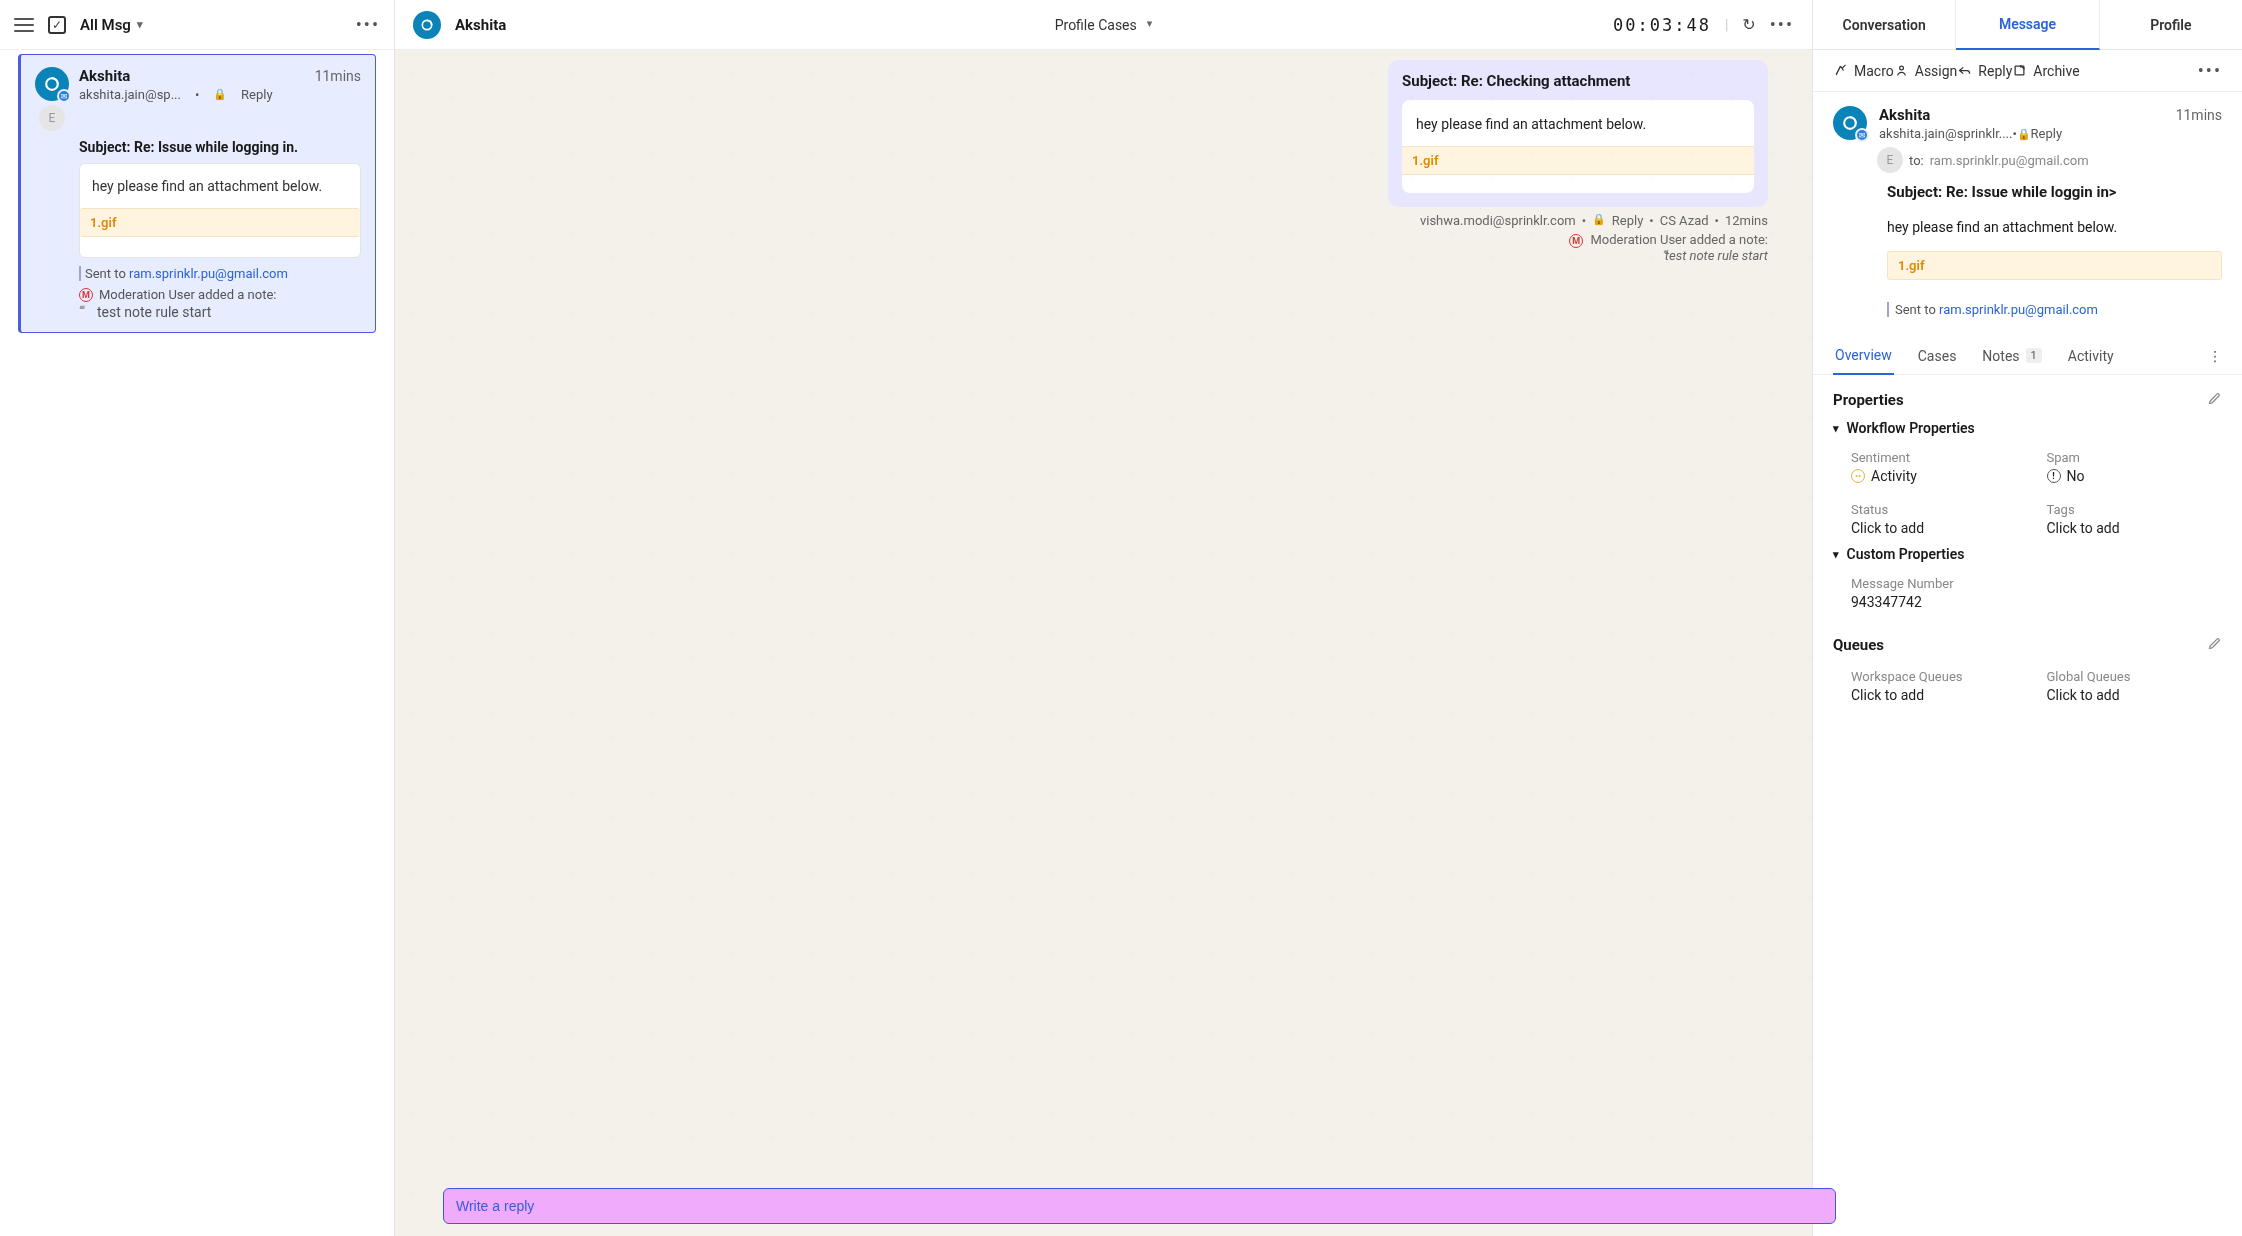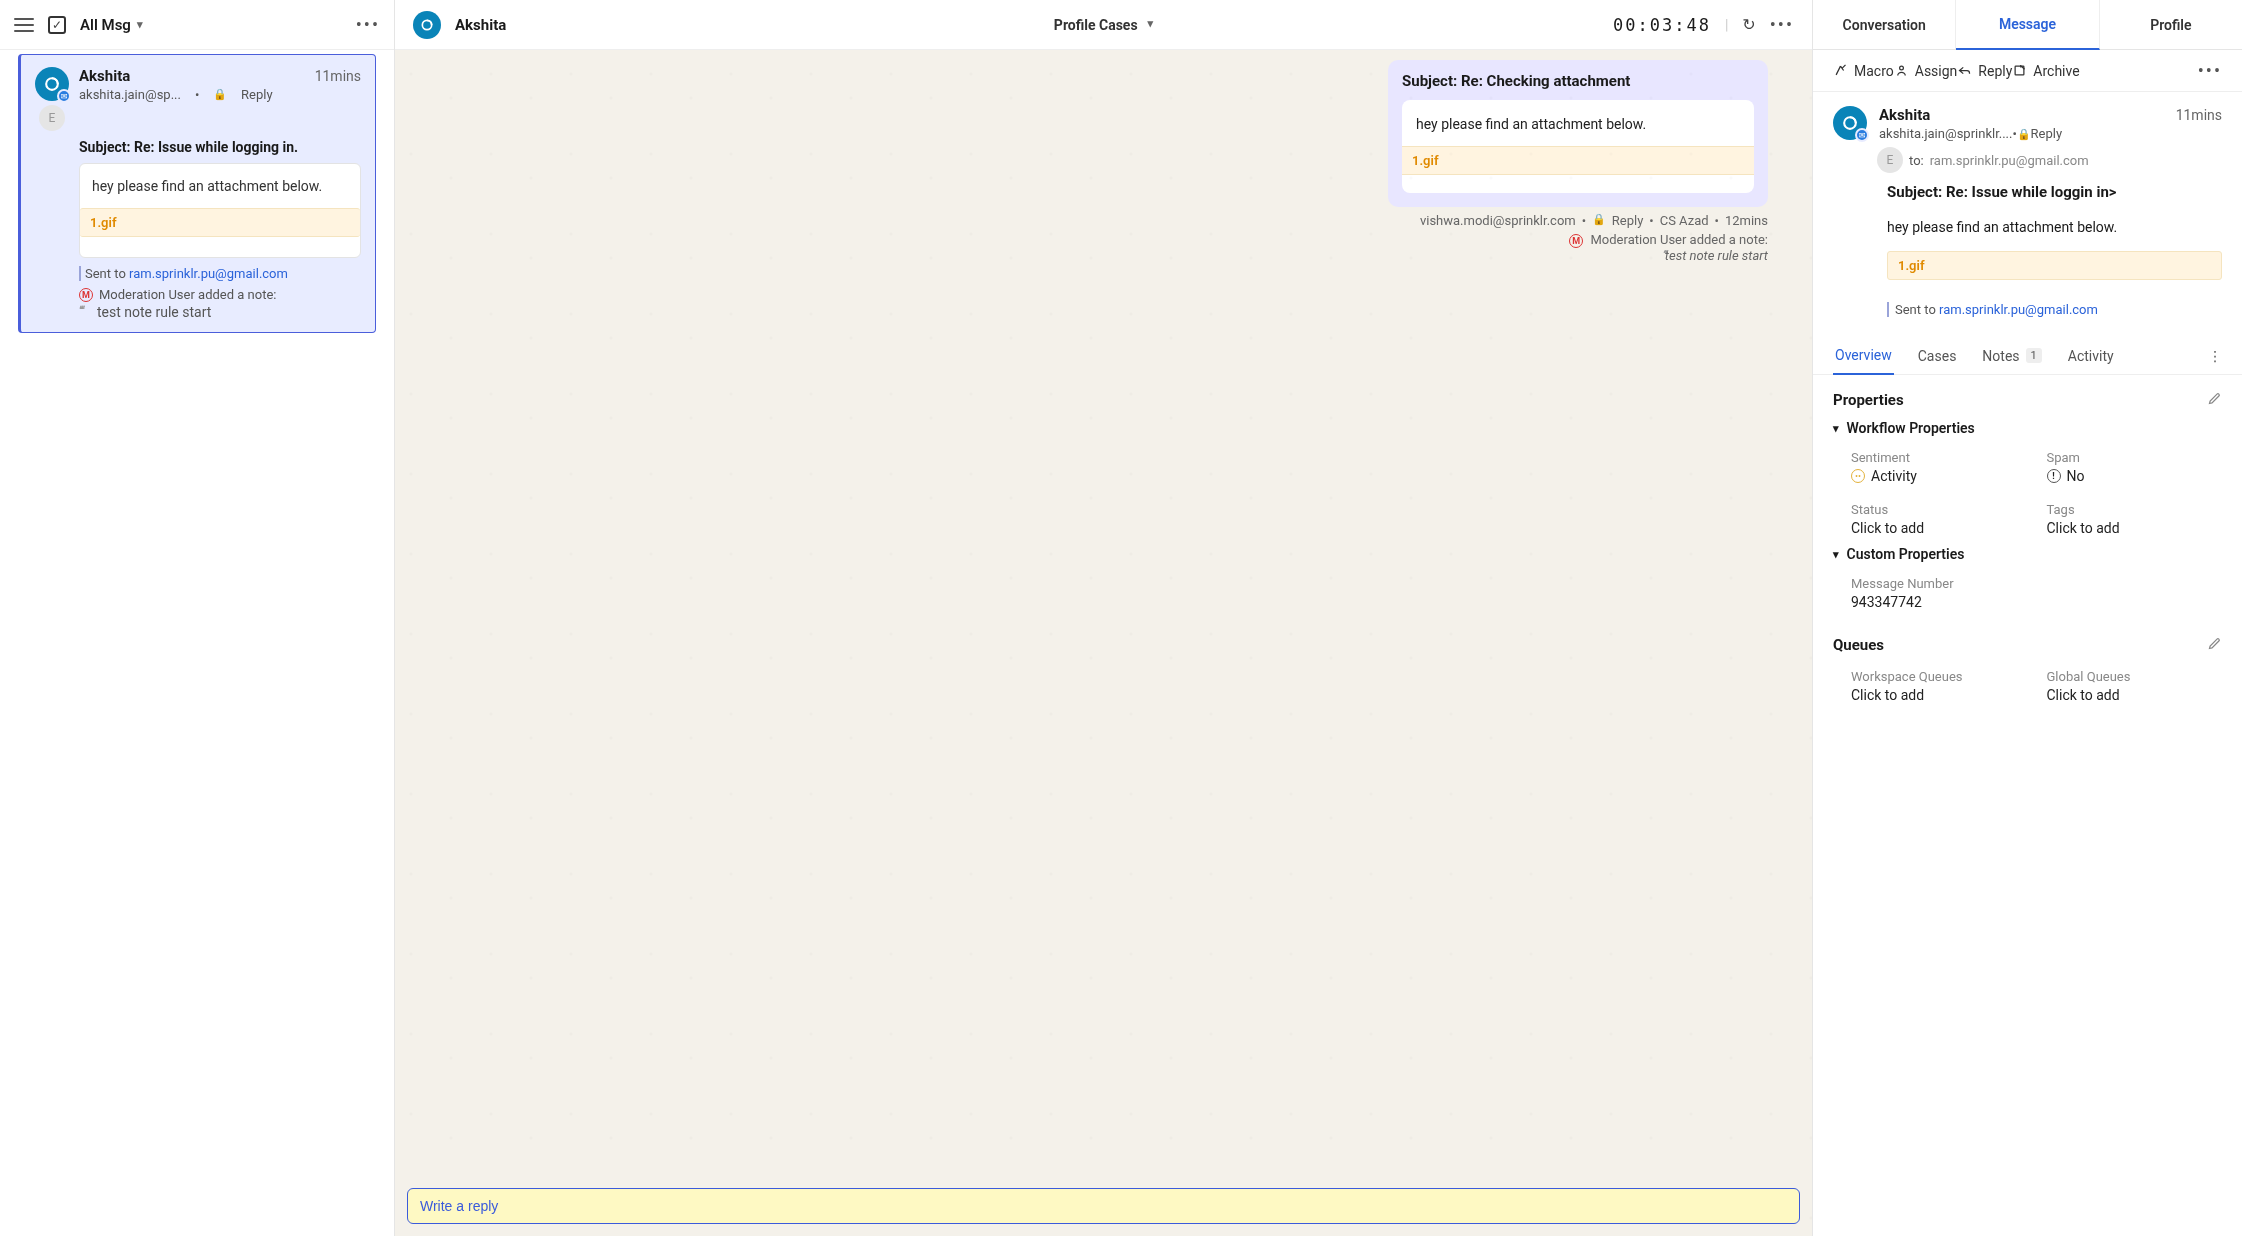--- a/index.html
+++ b/index.html
@@ -42,42 +42,42 @@
 .conv-foot { margin-left:44px; margin-top:8px; font-size:13px; color:#555; border-left:2px solid #9aa4d9; padding-left:4px; }
 .conv-foot a { color:#2b63d9; text-decoration:none; }
 .note-line { display:flex; align-items:center; gap:6px; margin-top:6px; margin-left:44px; font-size:13px; color:#555; }
 .note-badge { width:14px; height:14px; border-radius:50%; border:1px solid #d33; color:#d33; font-size:9px; display:inline-flex; align-items:center; justify-content:center; font-weight:700; }
 .note-text { margin-left:44px; color:#555; padding-left:18px; position:relative; margin-top:2px; }
 .note-text::before { content:"\201C\201C"; position:absolute; left:0; color:#999; letter-spacing:-3px; }
 
 
 .center-header { height:50px; display:flex; align-items:center; padding:0 18px; gap:14px; border-bottom:1px solid #eee; background:#fff; }
 .center-name { font-weight:700; font-size:15px; }
-.center-title-wrap { position:absolute; left:50%; transform:translateX(-50%); display:flex; align-items:flex-start; gap:10px; font-weight:700; color:#333; }
+.center-title-wrap { position:absolute; left:50%; transform:translateX(-50%); display:flex; align-items:flex-start; gap:10px; font-weight:400; color:#333; }
 .timer { font-family: "SF Mono", Menlo, monospace; font-size:17px; letter-spacing:2px; margin-left:auto; }
 .vline { color:#ccc; }
 .refresh { font-size:16px; }
 
 
 .center-scroll { flex:1; overflow-y:auto; background:#f4f1ea; position:relative; padding:10px 44px 80px; }
 .center-scroll::before { content:""; position:absolute; inset:0; background-image: radial-gradient(circle at 20% 30%, rgba(0,0,0,.02) 1px, transparent 2px), radial-gradient(circle at 70% 60%, rgba(0,0,0,.02) 1px, transparent 2px); background-size: 80px 80px; pointer-events:none; }
 .bubble-wrap { display:flex; justify-content:flex-end; }
 .bubble { width:380px; background:#e8e6ff; border-radius:10px; padding:12px 14px 14px; }
 .bubble-subject { font-weight:700; font-size:15px; margin-bottom:10px; }
 .bubble-inner { background:#fff; border-radius:8px; padding:16px 14px 0; }
 .bubble-text { font-size:14px; color:#222; margin-bottom:14px; }
 .bubble-inner .attach-chip { margin:0 -14px; border-radius:0; border-left:none; border-right:none; }
 .bubble-meta { text-align:right; color:#666; font-size:13px; margin-top:6px; display:flex; justify-content:flex-end; gap:6px; flex-wrap:wrap; }
 .bubble-note { text-align:right; margin-top:4px; font-size:13px; color:#666; }
 .bubble-note .note-badge { margin-right:4px; }
 .bubble-quote { text-align:right; font-size:13px; color:#666; font-style:italic; }
 .bubble-quote::before { content:"\201C\201C "; letter-spacing:-3px; color:#999; }
 
 .reply-bar { position:absolute; left:12px; right:12px; bottom:12px; }
-.reply-input { width:100%; height:36px; border:1.5px solid #3b5bdb; border-radius:6px; padding:0 12px; color:#3b5bdb; background:#fef9c3; font-size:14px; }
+.reply-input { width:100%; height:36px; border:1.5px solid #3b5bdb; border-radius:6px; padding:0 12px; color:#3b5bdb; background:#f0abfc; font-size:14px;margin-left:36px; }
 .reply-input::placeholder { color:#3b5bdb; }
 
 
 .tabs { display:flex; border-bottom:1px solid #e5e5e5; height:50px; font-weight:600; }
 .tab { flex:1; display:flex; align-items:center; justify-content:center; cursor:pointer; color:#333; border-right:1px solid #eee; }
 .tab:last-child { border-right:none; }
 .tab.active { color:#2b63d9; border-bottom:2px solid #2b63d9; margin-bottom:-1px; }
 
 .toolbar { display:flex; align-items:center; padding:10px 20px; border-bottom:1px solid #eee; color:#333; font-size:14px; }
 .tool { display:flex; align-items:center; gap:6px; cursor:pointer; }

